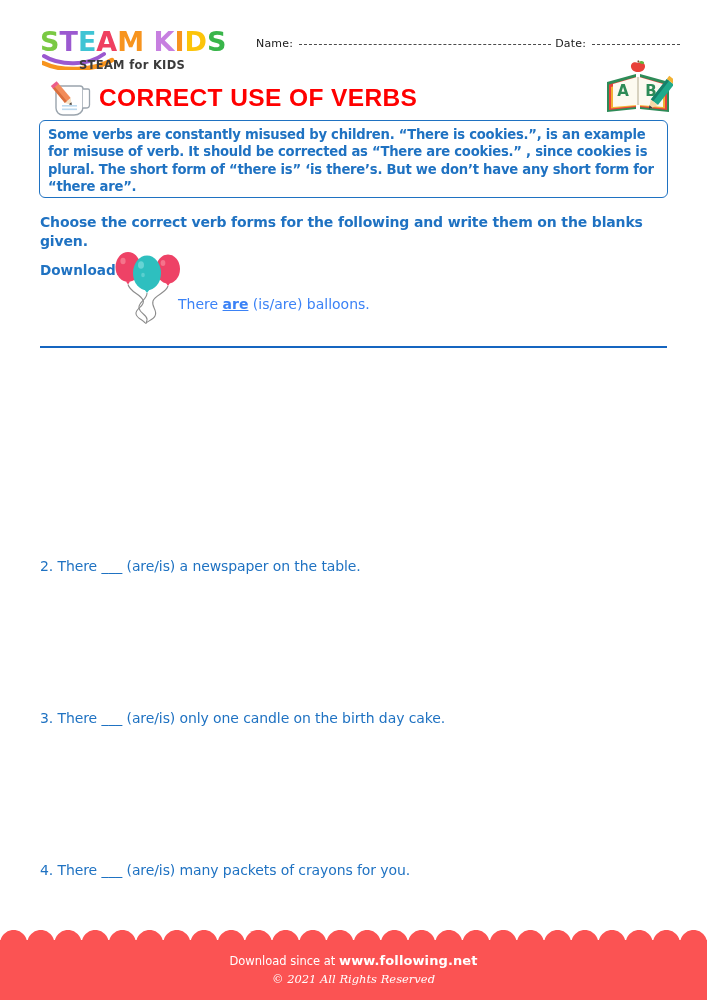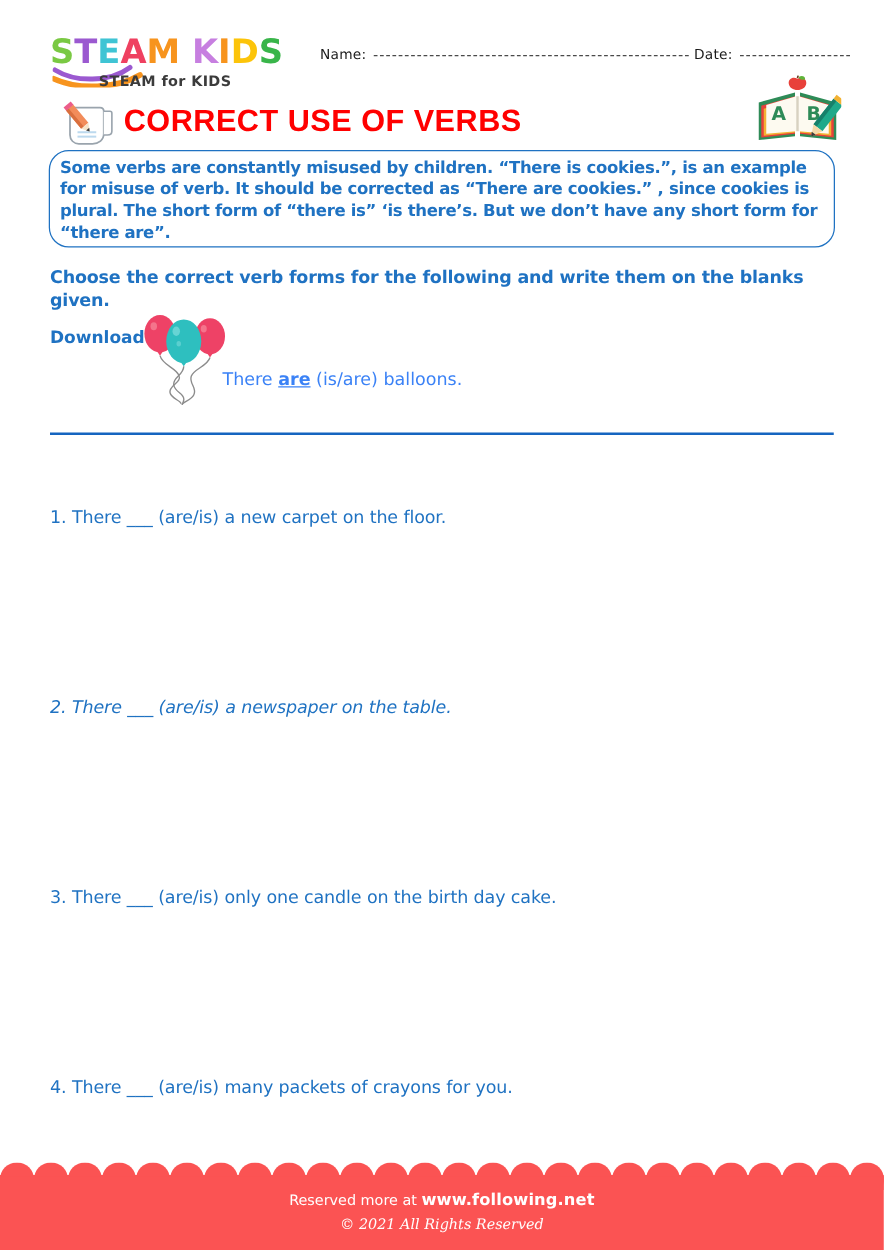--- a/index.html
+++ b/index.html
@@ -122,21 +122,21 @@
   }
 
   
   .note-box {
     position: absolute;
     left: 39px;
     top: 120px;
     width: 629px;
     height: 78px;
     border: 1.6px solid #1f72c2;
-    border-radius: 16px;
+    border-radius: 6px;
     box-sizing: border-box;
     padding: 5px 10px 0 8px;
   }
   .note-text {
     font-family: "DejaVu Sans", sans-serif;
     font-size: 13.2px;
     font-weight: bold;
     color: #1f72c2;
     line-height: 17.3px;
     letter-spacing: -0.25px;
@@ -201,21 +201,21 @@
   .question {
     position: absolute;
     left: 40px;
     font-family: "DejaVu Sans", sans-serif;
     font-size: 14px;
     color: #1f72c2;
     white-space: nowrap;
     letter-spacing: -0.1px;
   }
   .q1 { top: 406px; }
-  .q2 { top: 558px; font-style: italic; }
+  .q2 { top: 558px; }
   .q3 { top: 710px; }
   .q4 { top: 862px; }
 
   
   .footer {
     position: absolute;
     left: 0;
     top: 940px;
     width: 707px;
     height: 60px;
@@ -352,24 +352,20 @@
     <path d="M34 45 C 34 52, 25 54, 26 60 C 27 66, 35 67, 34 72 C 33.6 74, 33 75, 32.6 76" stroke="#8c8c8c" stroke-width="1.1" fill="none"></path>
     <path d="M55 38 C 53 45, 42 47, 40 53 C 38 59, 45 62, 42 68 C 40.4 71.5, 35 73, 33 75" stroke="#8c8c8c" stroke-width="1.1" fill="none"></path>
   </svg>
 
   <div class="example-sentence">
     <span>There </span><span class="ans">are</span><span> (is/are) balloons.</span>
   </div>
 
   <div class="divider"></div>
 
-  <div class="question q1">
-    <span>1.</span>
-    <span>There ___ (are/is) a new carpet on the floor.</span>
-  </div>
   <div class="question q2">
     <span>2.</span>
     <span>There ___ (are/is) a newspaper on the table.</span>
   </div>
   <div class="question q3">
     <span>3.</span>
     <span>There ___ (are/is) only one candle on the birth day cake.</span>
   </div>
   <div class="question q4">
     <span>4.</span>
@@ -403,18 +399,18 @@
           <circle cx="584.8" cy="13.5" r="13.6"></circle>
           <circle cx="612" cy="13.5" r="13.6"></circle>
           <circle cx="639.2" cy="13.5" r="13.6"></circle>
           <circle cx="666.4" cy="13.5" r="13.6"></circle>
           <circle cx="693.6" cy="13.5" r="13.6"></circle>
           <circle cx="720.8" cy="13.5" r="13.6"></circle>
         </g>
       <rect x="0" y="11" width="707" height="11" fill="#fb5353"></rect>
     </svg>
     <div class="footer-line1">
-      <span>Reserved more at </span><span class="strong">www.following.net</span>
+      <span>Download since at </span><span class="strong">www.following.net</span>
     </div>
     <div class="footer-line2">© 2021 All Rights Reserved</div>
   </div>
 
 </div>
 
 </body></html>

